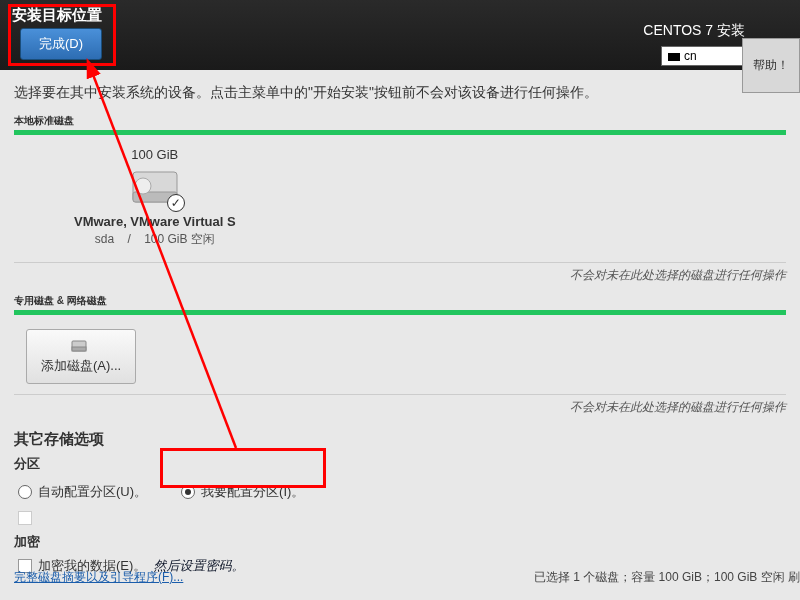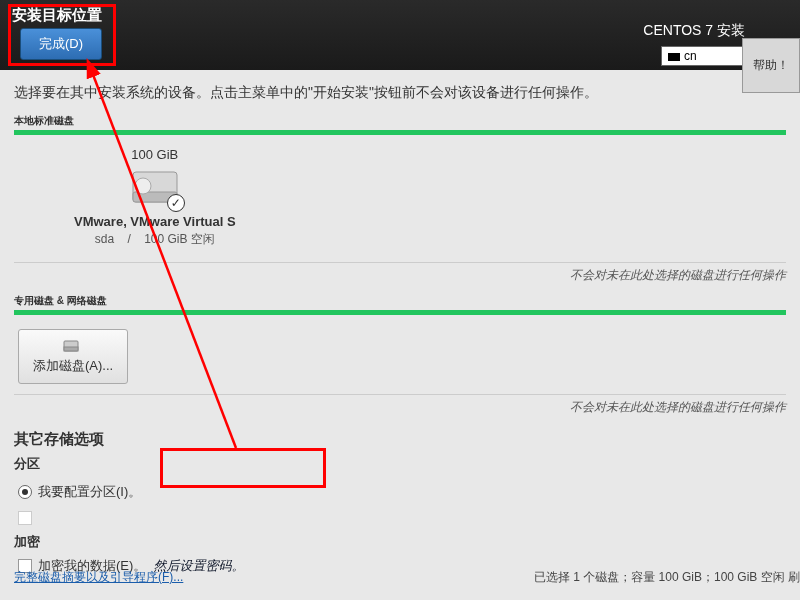--- a/index.html
+++ b/index.html
@@ -20,21 +20,21 @@
     .disk-card { display: inline-block; text-align: center; margin: 4px 60px 8px 60px; }
     .disk-size { font-size: 13px; margin-bottom: 6px; }
     .disk-icon { width: 52px; height: 40px; margin: 0 auto; position: relative; }
     .disk-icon svg { width: 52px; height: 40px; }
     .check-badge { position: absolute; right: -4px; bottom: -4px; width: 18px; height: 18px; background: #fff; border: 1px solid #333; border-radius: 50%; display: flex; align-items: center; justify-content: center; font-size: 12px; }
     .disk-name { font-weight: bold; font-size: 13px; margin-top: 6px; }
     .disk-sub { font-size: 12px; color: #555; margin-top: 2px; }
     
     .right-note { text-align: right; font-style: italic; font-size: 12px; color: #555; border-top: 1px solid #ccc; padding-top: 4px; margin-top: 6px; }
     
-    .add-disk-btn { border: 1px solid #aaa; background: linear-gradient(to bottom, #fafafa, #e0e0e0); border-radius: 3px; padding: 8px 14px 8px 14px; display: inline-block; cursor: pointer; margin: 6px 0 4px 4px; font-size: 13px; }
+    .add-disk-btn { border: 1px solid #aaa; background: linear-gradient(to bottom, #fafafa, #e0e0e0); border-radius: 3px; padding: 8px 14px 8px 14px; display: inline-block; cursor: pointer; margin: 6px 0 4px 12px; font-size: 13px; }
     .add-disk-inner-icon { display: block; width: 20px; height: 16px; margin: 0 auto 3px auto; }
     
     .section-title { font-weight: bold; font-size: 15px; margin: 14px 0 6px 0; }
     .sub-label { font-weight: bold; font-size: 13px; margin: 6px 0; }
     
     .radio-row { display: flex; align-items: center; gap: 6px; margin: 4px 0 4px 4px; }
     .radio-row + .radio-row { margin-left: 4px; }
     .radio { width: 14px; height: 14px; border: 1px solid #666; border-radius: 50%; display: inline-flex; align-items: center; justify-content: center; background: #fff; }
     .radio.selected::after { content: ""; width: 6px; height: 6px; background: #333; border-radius: 50%; }
     .radios-line { display: flex; align-items: center; gap: 30px; }
@@ -96,20 +96,24 @@
         </svg>
     </span>
     <span>添加磁盘(A)...</span>
   </div>
   <div class="right-note">不会对未在此处选择的磁盘进行任何操作</div>
 
   <div class="section-title">其它存储选项</div>
   <div class="sub-label">分区</div>
   <div class="radios-line">
     <div class="radio-row">
+      <span class="radio"></span>
+      <span>自动配置分区(U)。</span>
+    </div>
+    <div class="radio-row">
       <span class="radio selected"></span>
       <span>我要配置分区(I)。</span>
     </div>
   </div>
   <div class="check-row grey-text">
     <span class="checkbox" style="border-color:#ccc"></span>
   </div>
 
   <div class="sub-label" style="margin-top:8px">加密</div>
   <div class="check-row">

